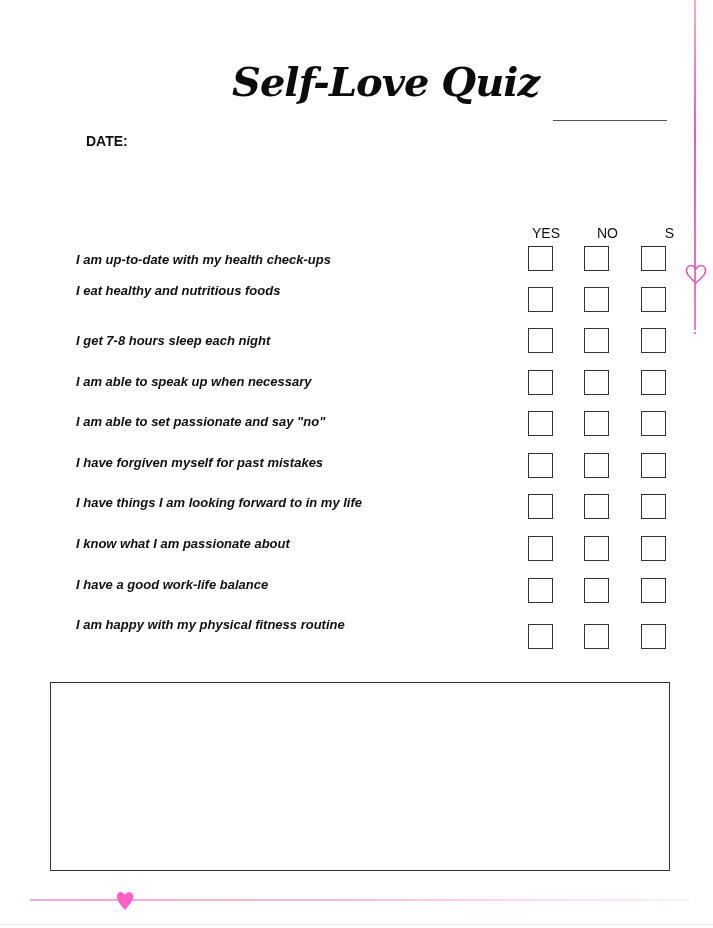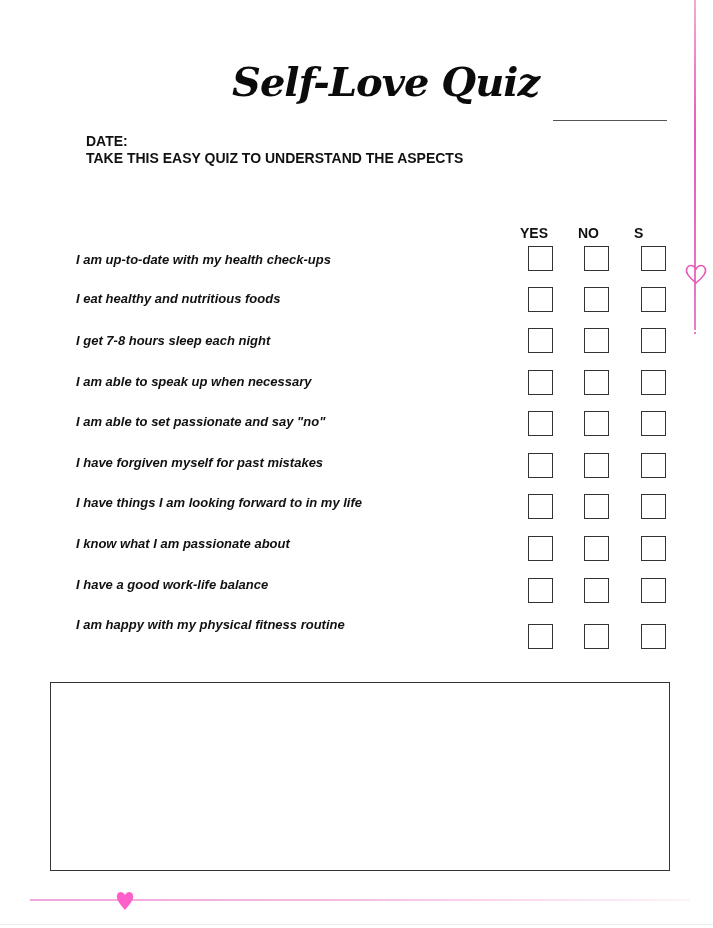--- a/index.html
+++ b/index.html
@@ -4,21 +4,21 @@
 <style>
   html, body { margin: 0; padding: 0; background: #ffffff; }
   body { width: 713px; height: 928px; position: relative; overflow: hidden;
          font-family: "Liberation Sans", sans-serif; color: #111; }
   .abs { position: absolute; }
   .title { left: 232px; top: 62px; font-family: "DejaVu Serif", serif; font-style: italic;
            font-weight: bold; font-size: 40px; letter-spacing: -1px; color: #0b0b0b; line-height: 1; }
   .date-label { left: 86px; top: 109px; font-weight: bold; font-size: 14px; margin-top: 24px; }
   .date-line { left: 553px; top: 120px; width: 114px; height: 0; border-top: 1px solid #555; }
   .intro { left: 86px; top: 147px; font-weight: bold; font-size: 14px; line-height: 22px; }
-  .col-head { top: 225px; font-weight: bold; font-size: 14px; width: 40px; text-align: left; }
+  .col-head { top: 225px; font-weight: normal; font-size: 14px; width: 40px; text-align: right; }
   .question { left: 76px; font-weight: bold; font-size: 13px; line-height: 18px; white-space: nowrap; font-style: italic; }
   .cb { width: 23px; height: 23px; border: 1.6px solid #333; background: #fff; box-sizing: content-box; cursor: pointer; }
   .vline { left: 694px; top: 0; width: 2px; height: 330px; background: linear-gradient(#f7a8d8, #e65ab8 40%, #e87ccb); }
   .heart-outline { left: 684px; top: 263px; width: 24px; height: 22px; }
   .notes { left: 50px; top: 682px; width: 618px; height: 187px; border: 1.5px solid #333; }
   .notes-head { height: 32px; background: #fcc3f4; border-bottom: 3px solid #111; display: flex;
                 align-items: center; justify-content: center; font-weight: bold; font-size: 14px; }
   .notes-body { height: 151px; cursor: text; }
   .hline { left: 30px; top: 899px; width: 660px; height: 2px;
            background: linear-gradient(90deg, #f2a6dc, #f5b9e2 45%, #fbe0f2 80%, #fdf3f9); }
@@ -26,33 +26,32 @@
   .bottom-rule { left: 0; top: 924px; width: 713px; height: 1px; background: #ececec; }
 </style>
 </head>
 <body>
 
 <div class="abs title">Self-Love Quiz</div>
 <div class="abs date-label">DATE:</div>
 <div class="abs date-line"></div>
 
 <div class="abs intro">
-  <div>TAKE THIS EASY QUIZ TO UNDERSTAND THE ASPECTS</div>
 </div>
 
 <div class="abs col-head" style="left:520px">YES</div>
 <div class="abs col-head" style="left:578px">NO</div>
 <div class="abs col-head" style="left:634px">S</div>
 
 <div id="quiz-rows">
     <div class="abs question" style="top: 251px;">I am up-to-date with my health check-ups</div>
     <div class="abs cb" style="left: 528px; top: 246px;"></div>
     <div class="abs cb" style="left: 584px; top: 246px;"></div>
     <div class="abs cb" style="left: 641px; top: 246px;"></div>
-    <div class="abs question" style="top: 290px;">I eat healthy and nutritious foods</div>
+    <div class="abs question" style="top: 282px;">I eat healthy and nutritious foods</div>
     <div class="abs cb" style="left: 528px; top: 287px;"></div>
     <div class="abs cb" style="left: 584px; top: 287px;"></div>
     <div class="abs cb" style="left: 641px; top: 287px;"></div>
     <div class="abs question" style="top: 332px;">I get 7-8 hours sleep each night</div>
     <div class="abs cb" style="left: 528px; top: 328px;"></div>
     <div class="abs cb" style="left: 584px; top: 328px;"></div>
     <div class="abs cb" style="left: 641px; top: 328px;"></div>
     <div class="abs question" style="top: 373px;">I am able to speak up when necessary</div>
     <div class="abs cb" style="left: 528px; top: 370px;"></div>
     <div class="abs cb" style="left: 584px; top: 370px;"></div>

